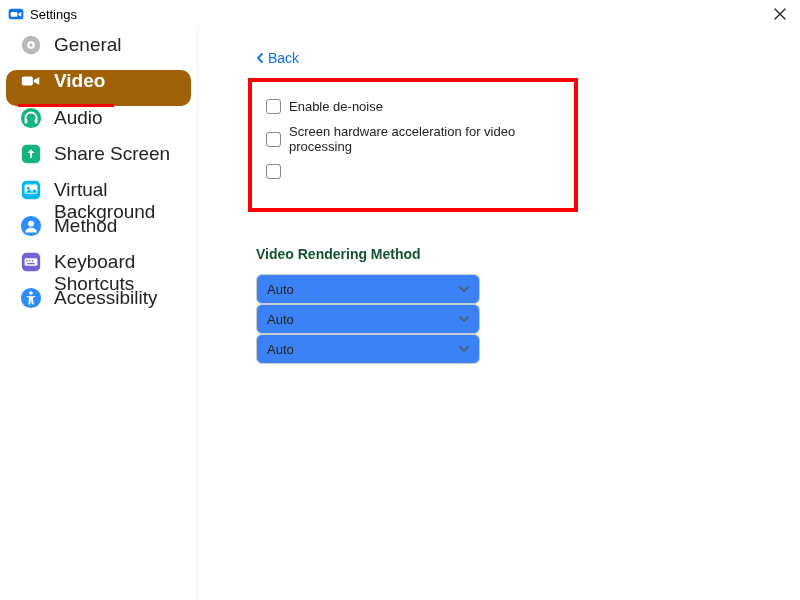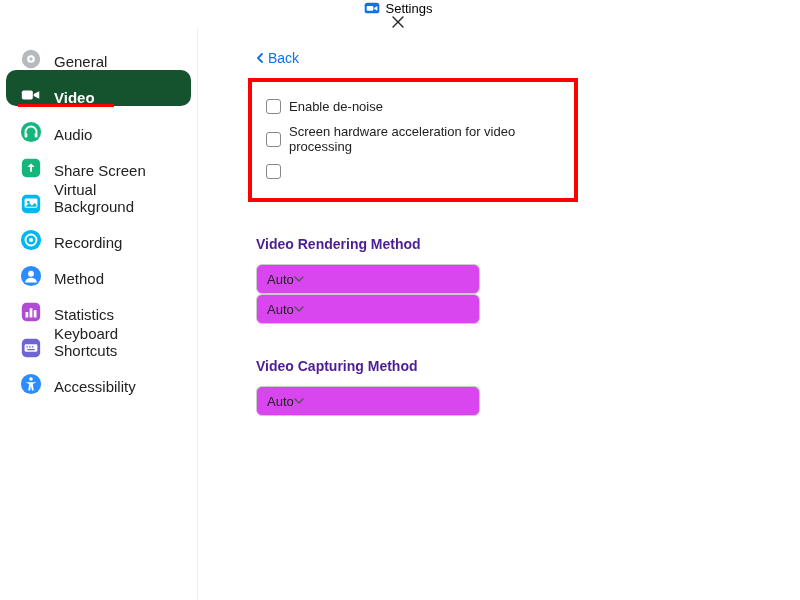--- a/index.html
+++ b/index.html
@@ -1,34 +1,34 @@
 <!DOCTYPE html>
 <html><head>
 <meta charset="utf-8">
 <style>
   * { box-sizing: border-box; margin: 0; padding: 0; font-family: -apple-system, BlinkMacSystemFont, "Segoe UI", Arial, sans-serif; }
   body { width: 800px; height: 600px; background: #fff; overflow: hidden; font-size: 13px; color: #222; }
-  .titlebar { display: flex; align-items: center; justify-content: flex-end; height: 28px; padding: 0 12px 0 8px; flex-direction: column; }
+  .titlebar { display: flex; align-items: center; justify-content: space-between; height: 28px; padding: 0 12px 0 8px; }
   .titlebar-left { display: flex; align-items: center; gap: 6px; }
   .app-icon { width: 16px; height: 16px; display: flex; align-items: center; justify-content: center; }
   .title { font-size: 13px; color: #000; }
   .close-btn { width: 16px; height: 16px; display: flex; align-items: center; justify-content: center; cursor: pointer; color:#222; }
   .main { display: flex; height: 572px; }
   .sidebar { width: 198px; padding-top: 6px; border-right: 1px solid #f0f0f0; }
-  .sidebar-item { display: flex; align-items: flex-end; height: 36px; padding: 0 14px; gap: 12px; font-size: 15px; color: #222; cursor: pointer; border-radius: 10px; margin: 0 6px; }
-  .sidebar-item.selected { background: #14532d; color: #fff; font-weight: 600; border-radius: 10px; }
+  .sidebar-item { display: flex; align-items: flex-start; height: 36px; padding: 0 14px; gap: 12px; font-size: 19px; color: #222; cursor: pointer; border-radius: 10px; margin: 0 6px; }
+  .sidebar-item.selected { background: #a16207; color: #fff; font-weight: 600; border-radius: 10px; }
   .sidebar-item .icon { width: 22px; height: 22px; display: flex; align-items: center; justify-content: center; }
   .underline-annot { height: 3px; background: #ff0000; margin: -2px 0 0 18px; width: 96px; }
   .content { flex: 1; padding: 22px 34px 0 58px; position: relative; }
   .back-link { color: #0e72ed; font-weight: 400; font-size: 14px; margin-bottom: 12px; display: inline-flex; align-items: center; gap: 4px; cursor: pointer; }
-  .hl-box { border: 4px solid #ff0000; padding: 12px 18px 14px 14px; width: 330px; margin-left: -8px; }
+  .hl-box { border: 4px solid #ff0000; padding: 12px 18px 24px 14px; width: 330px; margin-left: -8px; }
   .check-row { display: flex; align-items: center; gap: 8px; padding: 5px 0; font-size: 13px; color: #222; cursor: pointer; }
   .checkbox-box { width: 15px; height: 15px; border: 1.5px solid #888; border-radius: 3px; background: #fff; flex-shrink: 0; }
-  .section-heading { font-weight: 700; font-size: 14px; color: #4c1d95; margin-top: 34px; margin-bottom: 12px; }
-  .select-box { width: 224px; height: 30px; border: 1px solid #ccc; border-radius: 6px; display: flex; align-items: center; justify-content: flex-start; padding: 0 10px; font-size: 13px; color: #222; cursor: pointer; background: #d946ef; }
+  .section-heading { font-weight: 700; font-size: 14px; color: #14532d; margin-top: 34px; margin-bottom: 12px; }
+  .select-box { width: 224px; height: 30px; border: 1px solid #ccc; border-radius: 6px; display: flex; align-items: center; justify-content: space-between; padding: 0 10px; font-size: 13px; color: #222; cursor: pointer; background: #3b82f6; }
   .chev { color: #555; }
   svg { display: block; }
 </style>
 </head>
 <body>
 
 <div class="titlebar">
   <div class="titlebar-left">
     <span class="app-icon">
       <svg width="16" height="16" viewBox="0 0 24 24">
@@ -99,53 +99,32 @@
         <svg width="22" height="22" viewBox="0 0 24 24">
             <rect x="2" y="2" width="20" height="20" rx="5" fill="#00b8f0"></rect>
             <rect x="5" y="6" width="14" height="10" rx="1.5" fill="#fff"></rect>
             <circle cx="9" cy="10" r="1.5" fill="#00b8f0"></circle>
             <path d="M6 15 L10 11 L13 14 L16 11 L18 13 V15 Z" fill="#00b8f0"></path>
           </svg>
       </span>
       <span>Virtual Background</span>
     </div>
 
-    <div class="sidebar-item">
-      <span class="icon">
-        <svg width="22" height="22" viewBox="0 0 24 24">
-            <circle cx="12" cy="12" r="11" fill="#00b8f0"></circle>
-            <circle cx="12" cy="12" r="6" fill="none" stroke="#fff" stroke-width="2"></circle>
-            <circle cx="12" cy="12" r="2.3" fill="#fff"></circle>
-          </svg>
-      </span>
-      <span>Recording</span>
-    </div>
 
     <div class="sidebar-item">
       <span class="icon">
         <svg width="22" height="22" viewBox="0 0 24 24">
             <circle cx="12" cy="12" r="11" fill="#2b8cff"></circle>
             <circle cx="12" cy="9.5" r="3.2" fill="#fff"></circle>
             <path d="M5.5 19 a6.5 5 0 0 1 13 0 Z" fill="#fff"></path>
           </svg>
       </span>
       <span>Method</span>
     </div>
 
-    <div class="sidebar-item">
-      <span class="icon">
-        <svg width="22" height="22" viewBox="0 0 24 24">
-            <rect x="2" y="2" width="20" height="20" rx="5" fill="#b14bd6"></rect>
-            <rect x="6" y="12" width="3" height="6" fill="#fff"></rect>
-            <rect x="10.5" y="8" width="3" height="10" fill="#fff"></rect>
-            <rect x="15" y="10" width="3" height="8" fill="#fff"></rect>
-          </svg>
-      </span>
-      <span>Statistics</span>
-    </div>
 
     <div class="sidebar-item">
       <span class="icon">
         <svg width="22" height="22" viewBox="0 0 24 24">
             <rect x="2" y="2" width="20" height="20" rx="5" fill="#6f63d6"></rect>
             <rect x="5" y="8" width="14" height="8" rx="1.5" fill="#fff"></rect>
             <rect x="7" y="10" width="1.5" height="1.5" fill="#6f63d6"></rect>
             <rect x="10" y="10" width="1.5" height="1.5" fill="#6f63d6"></rect>
             <rect x="13" y="10" width="1.5" height="1.5" fill="#6f63d6"></rect>
             <rect x="8" y="13" width="8" height="1.5" fill="#6f63d6"></rect>
@@ -201,21 +180,20 @@
 
     <div class="select-box">
       <span>Auto</span>
       <span class="chev">
         <svg width="10" height="8" viewBox="0 0 10 8">
             <path d="M1 2 L5 6 L9 2" stroke="#555" stroke-width="1.5" fill="none" stroke-linecap="round" stroke-linejoin="round"></path>
           </svg>
       </span>
     </div>
 
-    <div class="section-heading">Video Capturing Method</div>
     <div class="select-box">
       <span>Auto</span>
       <span class="chev">
         <svg width="10" height="8" viewBox="0 0 10 8">
             <path d="M1 2 L5 6 L9 2" stroke="#555" stroke-width="1.5" fill="none" stroke-linecap="round" stroke-linejoin="round"></path>
           </svg>
       </span>
     </div>
 
   </div>

